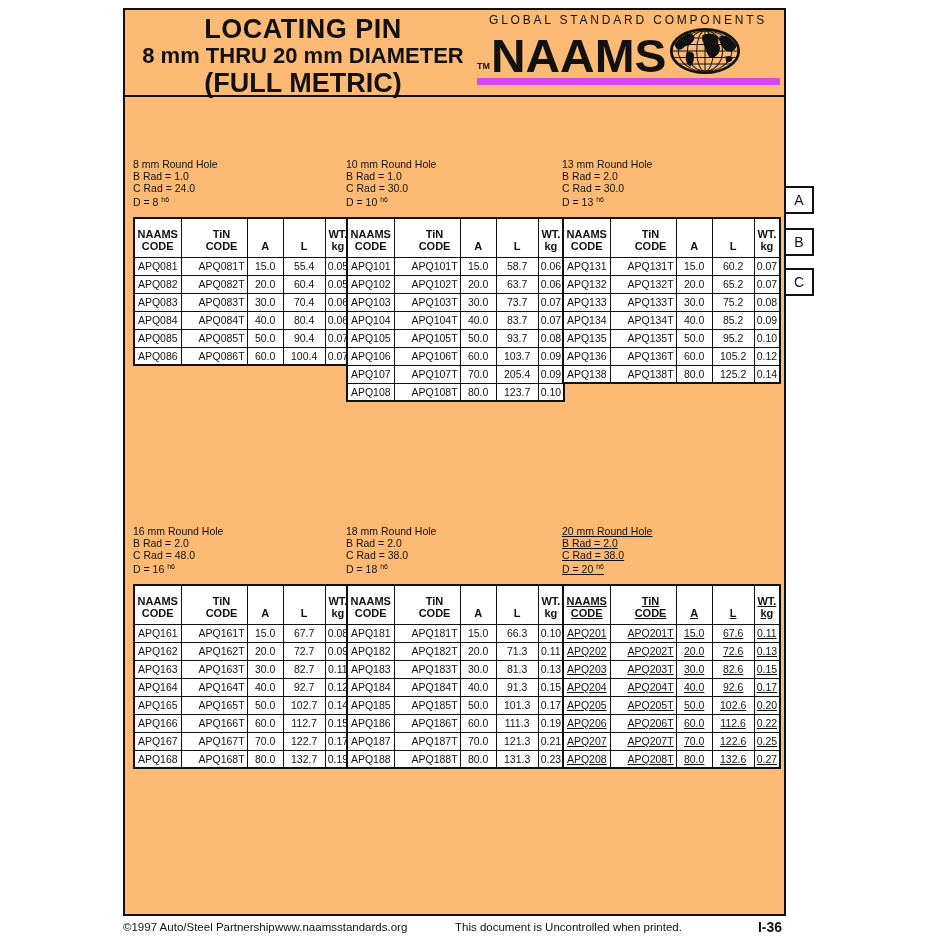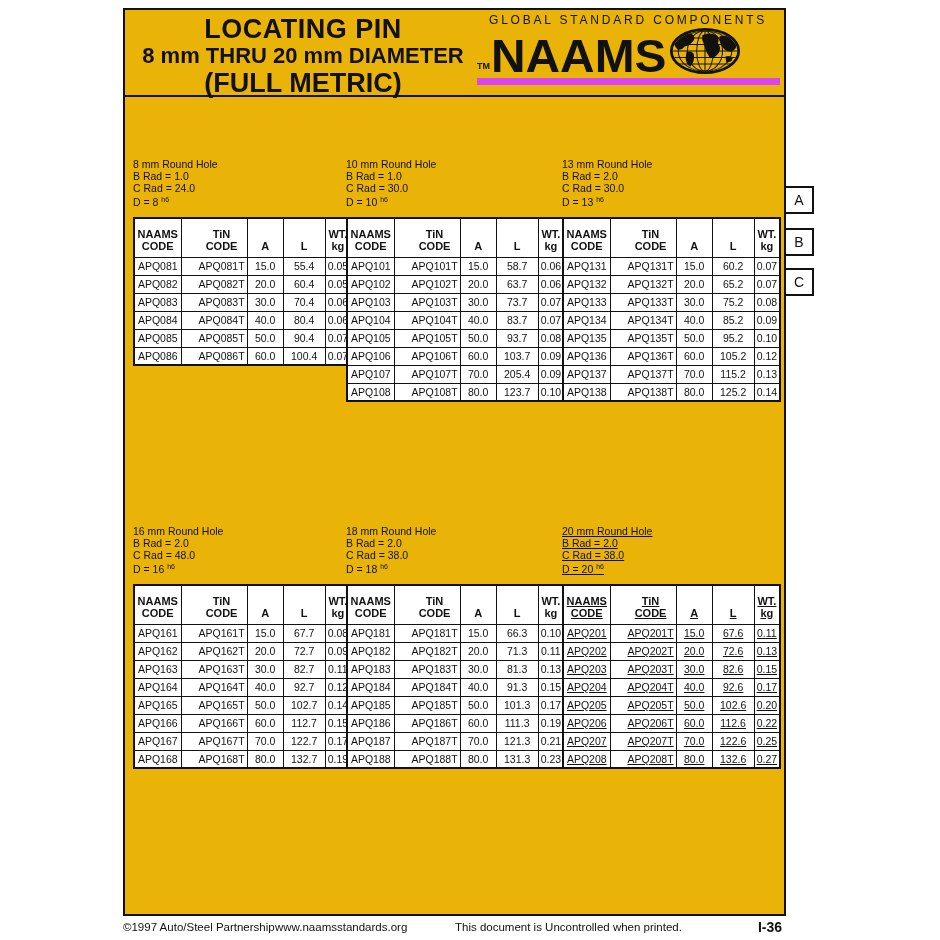--- a/index.html
+++ b/index.html
@@ -1,19 +1,19 @@
 <!DOCTYPE html>
 <html><head>
 <meta charset="utf-8">
 <style>
   * { margin:0; padding:0; box-sizing:border-box; }
   html,body { width:940px; height:940px; background:#fff; font-family:"Liberation Sans", sans-serif; color:#111; }
   body { position:relative; overflow:hidden; }
 
-  .frame { position:absolute; left:123px; top:8px; width:663px; height:908px; border:2px solid #111; background:#eab308; }
+  .frame { position:absolute; left:123px; top:8px; width:663px; height:908px; border:2px solid #111; background:#fdba74; }
 
   
   .header { position:absolute; left:0; top:0; width:100%; height:87px; border-bottom:2px solid #111; }
   .title-block { position:absolute; left:2px; top:5px; width:352px; text-align:center; font-weight:bold; }
   .title-l1 { font-size:27px; line-height:28px; letter-spacing:0.5px; }
   .title-l2 { font-size:22px; line-height:26px; }
   .title-l3 { font-size:27px; line-height:28px; }
   .logo-block { position:absolute; left:352px; top:3px; width:303px; }
   .brand-top { font-size:12px; font-weight:normal; letter-spacing:2.8px; white-space:nowrap; padding-left:12px; }
   .brand-row { display:flex; align-items:flex-end; border-bottom:7px solid #d946ef; padding:0 4px 2px 0; }
@@ -329,27 +329,20 @@
             <td>0.10</td>
           </tr>
           <tr>
             <td>APQ136</td>
             <td>APQ136T</td>
             <td>60.0</td>
             <td>105.2</td>
             <td>0.12</td>
           </tr>
           <tr>
-            <td>APQ137</td>
-            <td>APQ137T</td>
-            <td>70.0</td>
-            <td>115.2</td>
-            <td>0.13</td>
-          </tr>
-          <tr>
             <td>APQ138</td>
             <td>APQ138T</td>
             <td>80.0</td>
             <td>125.2</td>
             <td>0.14</td>
           </tr>
         </tbody>
       </table>
   </div>
 

